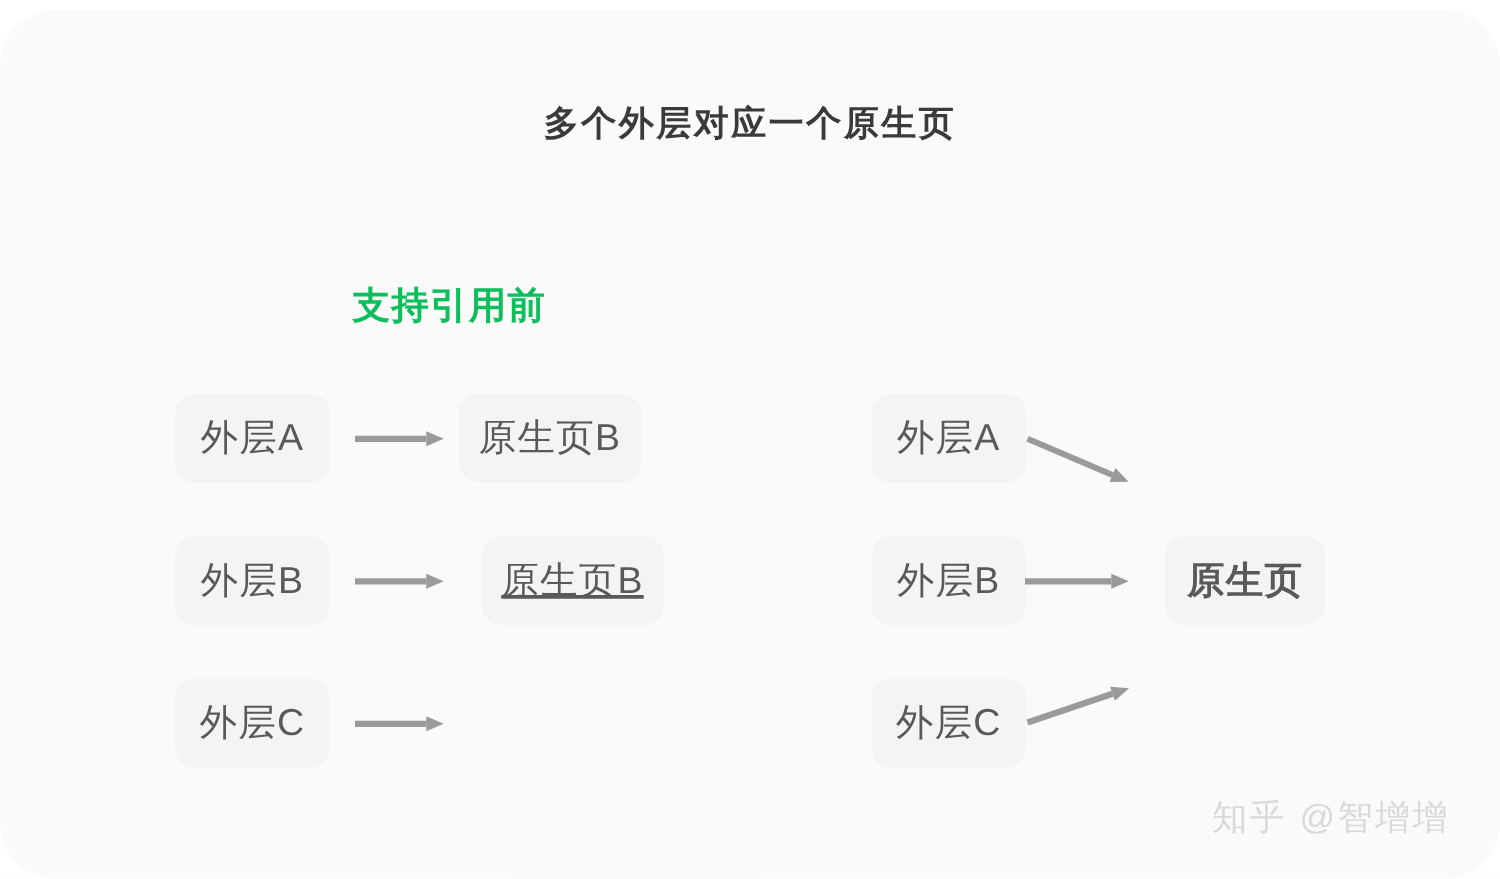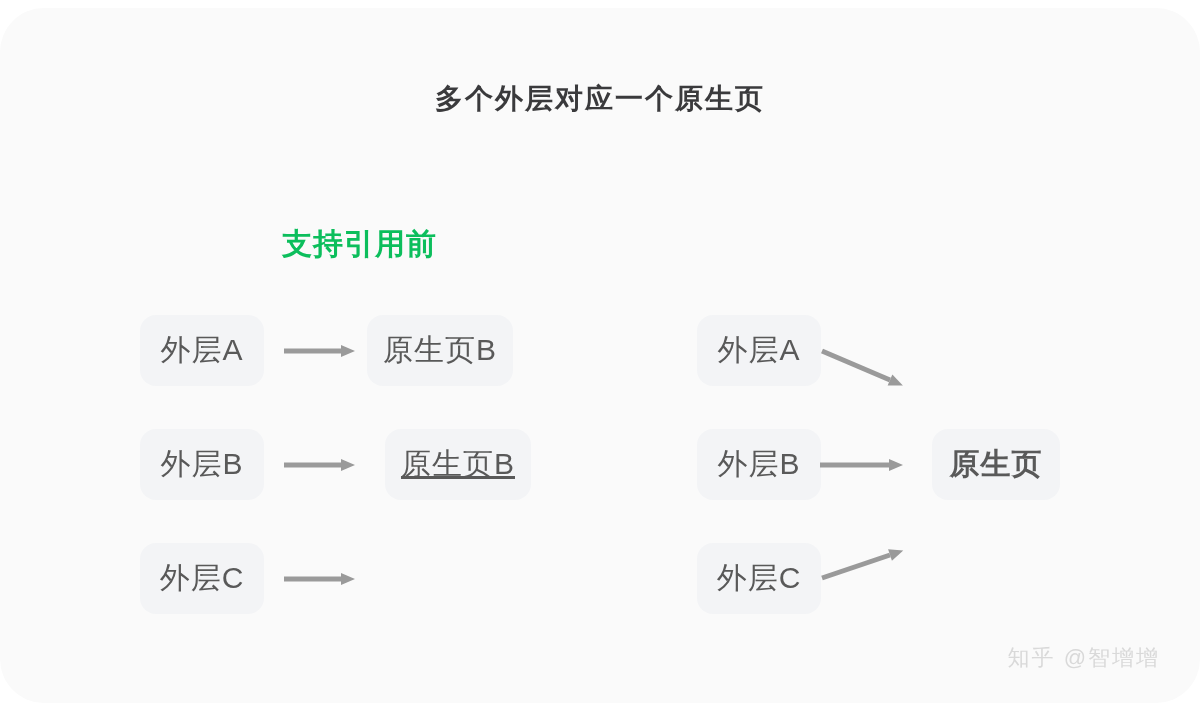--- a/index.html
+++ b/index.html
@@ -47,21 +47,21 @@
     letter-spacing:1px;
   }
   .arrow-layer{
     position:absolute;top:0;left:0;width:1200px;height:703px;
     pointer-events:none;
   }
   .arrow-line{stroke:var(--arrow-gray);stroke-width:5;fill:none;}
   .arrow-head{fill:var(--arrow-gray);stroke:none;}
   .watermark{
     position:absolute;right:40px;bottom:30px;
-    font-size:22px;letter-spacing:2px;
+    font-size:28px;letter-spacing:2px;
     color:var(--watermark-color);
   }
 </style>
 </head>
 <body>
 
 <div class="card">
 
   <h1 class="title">多个外层对应一个原生页</h1>
 

